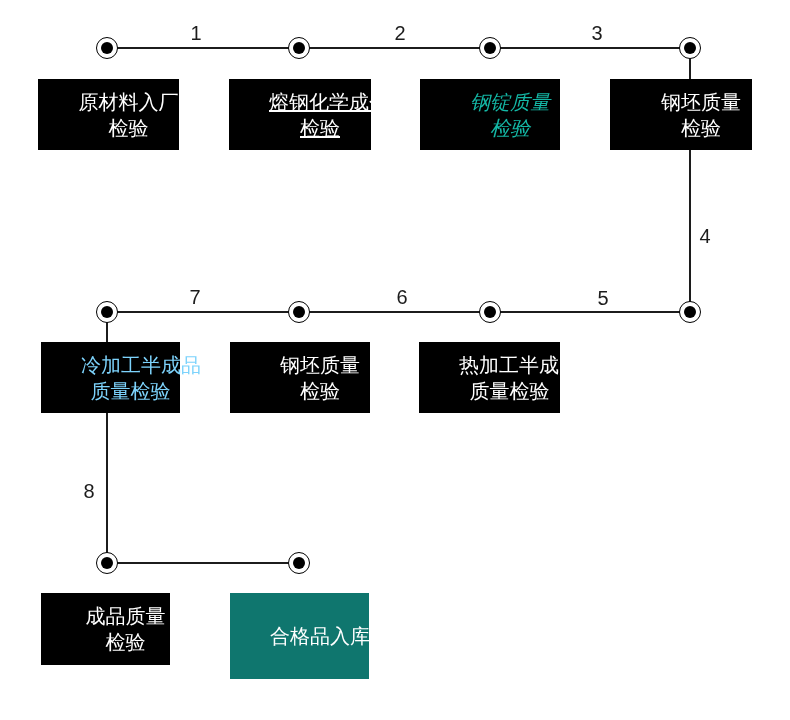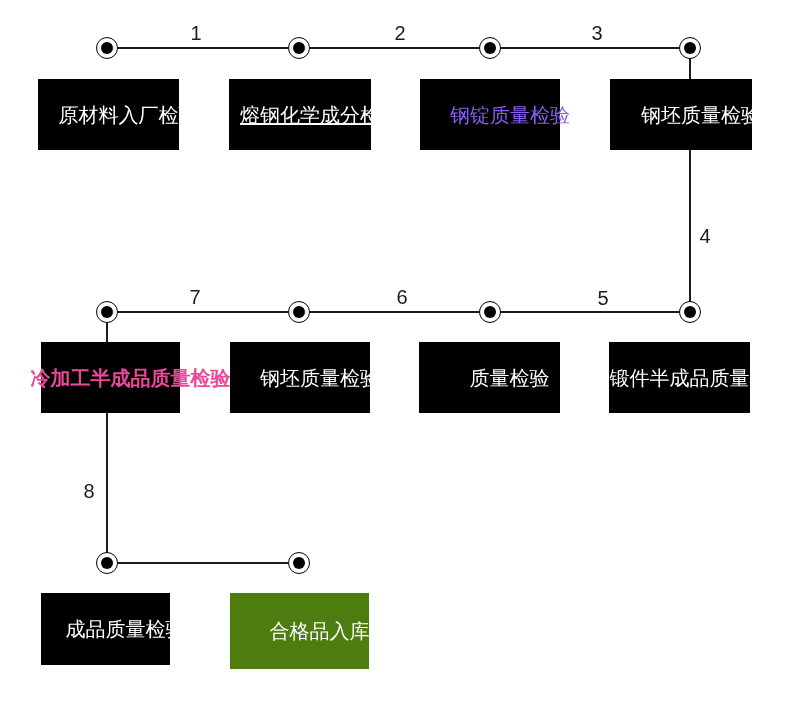--- a/index.html
+++ b/index.html
@@ -24,22 +24,21 @@
     font-size: 20px;
     color: #1c1c1c;
     z-index: 4;
     white-space: nowrap;
   }
   .pbox {
     position: absolute;
     background: #000000;
     color: #ffffff;
     display: flex;
-    flex-direction: row;
-    align-items: center;
+    flex-direction: column;
     justify-content: center;
     text-align: center;
     font-size: 20px;
     line-height: 26px;
     z-index: 2;
     box-sizing: border-box;
     padding-left: 40px;
   }
   .pbox-line {
     white-space: nowrap;
@@ -86,48 +85,45 @@
     <div class="edge-label" style="color: rgb(28, 28, 28); left: 89px; top: 491px;">8</div>
     <div class="edge" style="background: rgb(28, 28, 28); left: 107px; top: 562.35px; width: 192px; height: 1.3px;"></div>
     <div class="pbox" style="left: 38px; top: 79px; width: 141px; height: 71px; background: rgb(0, 0, 0); color: rgb(255, 255, 255);">
       <div class="pbox-line">原材料入厂</div>
       <div class="pbox-line">检验</div>
     </div>
     <div class="pbox" style="left: 229px; top: 79px; width: 142px; height: 71px; background: rgb(0, 0, 0); color: rgb(255, 255, 255); text-decoration: underline;">
       <div class="pbox-line">熔钢化学成分</div>
       <div class="pbox-line">检验</div>
     </div>
-    <div class="pbox" style="left: 420px; top: 79px; width: 140px; height: 71px; background: rgb(0, 0, 0); color: #8b5cf6;">
+    <div class="pbox" style="left: 420px; top: 79px; width: 140px; height: 71px; background: rgb(0, 0, 0); color: #14b8a6; font-style: italic;">
       <div class="pbox-line">钢锭质量</div>
       <div class="pbox-line">检验</div>
     </div>
     <div class="pbox" style="left: 610px; top: 79px; width: 142px; height: 71px; background: rgb(0, 0, 0); color: rgb(255, 255, 255);">
       <div class="pbox-line">钢坯质量</div>
       <div class="pbox-line">检验</div>
     </div>
-    <div class="pbox" style="left: 41px; top: 342px; width: 139px; height: 71px; background: rgb(0, 0, 0); color: #ec4899; font-weight: bold;">
+    <div class="pbox" style="left: 41px; top: 342px; width: 139px; height: 71px; background: rgb(0, 0, 0); color: #7dd3fc;">
       <div class="pbox-line">冷加工半成品</div>
       <div class="pbox-line">质量检验</div>
     </div>
     <div class="pbox" style="left: 230px; top: 342px; width: 140px; height: 71px; background: rgb(0, 0, 0); color: rgb(255, 255, 255);">
       <div class="pbox-line">钢坯质量</div>
       <div class="pbox-line">检验</div>
     </div>
     <div class="pbox" style="left: 419px; top: 342px; width: 141px; height: 71px; background: rgb(0, 0, 0); color: rgb(255, 255, 255);">
+      <div class="pbox-line">热加工半成品</div>
       <div class="pbox-line">质量检验</div>
-    </div>
-    <div class="pbox" style="left: 609px; top: 342px; width: 141px; height: 71px; background: rgb(0, 0, 0); color: rgb(255, 255, 255);">
-      <div class="pbox-line">锻件半成品</div>
-      <div class="pbox-line">质量检测</div>
     </div>
     <div class="pbox" style="left: 41px; top: 593px; width: 129px; height: 72px; background: rgb(0, 0, 0); color: rgb(255, 255, 255);">
       <div class="pbox-line">成品质量</div>
       <div class="pbox-line">检验</div>
     </div>
-    <div class="pbox" style="left: 230px; top: 593px; width: 139px; height: 76px; background: #4d7c0f; color: rgb(255, 255, 255);">
+    <div class="pbox" style="left: 230px; top: 593px; width: 139px; height: 86px; background: #0f766e; color: rgb(255, 255, 255);">
       <div class="pbox-line">合格品入库</div>
     </div>
     <div class="node" style="left: 96px; top: 37px;">
       <div class="node-dot"></div>
     </div>
     <div class="node" style="left: 288px; top: 37px;">
       <div class="node-dot"></div>
     </div>
     <div class="node" style="left: 479px; top: 37px;">
       <div class="node-dot"></div>

